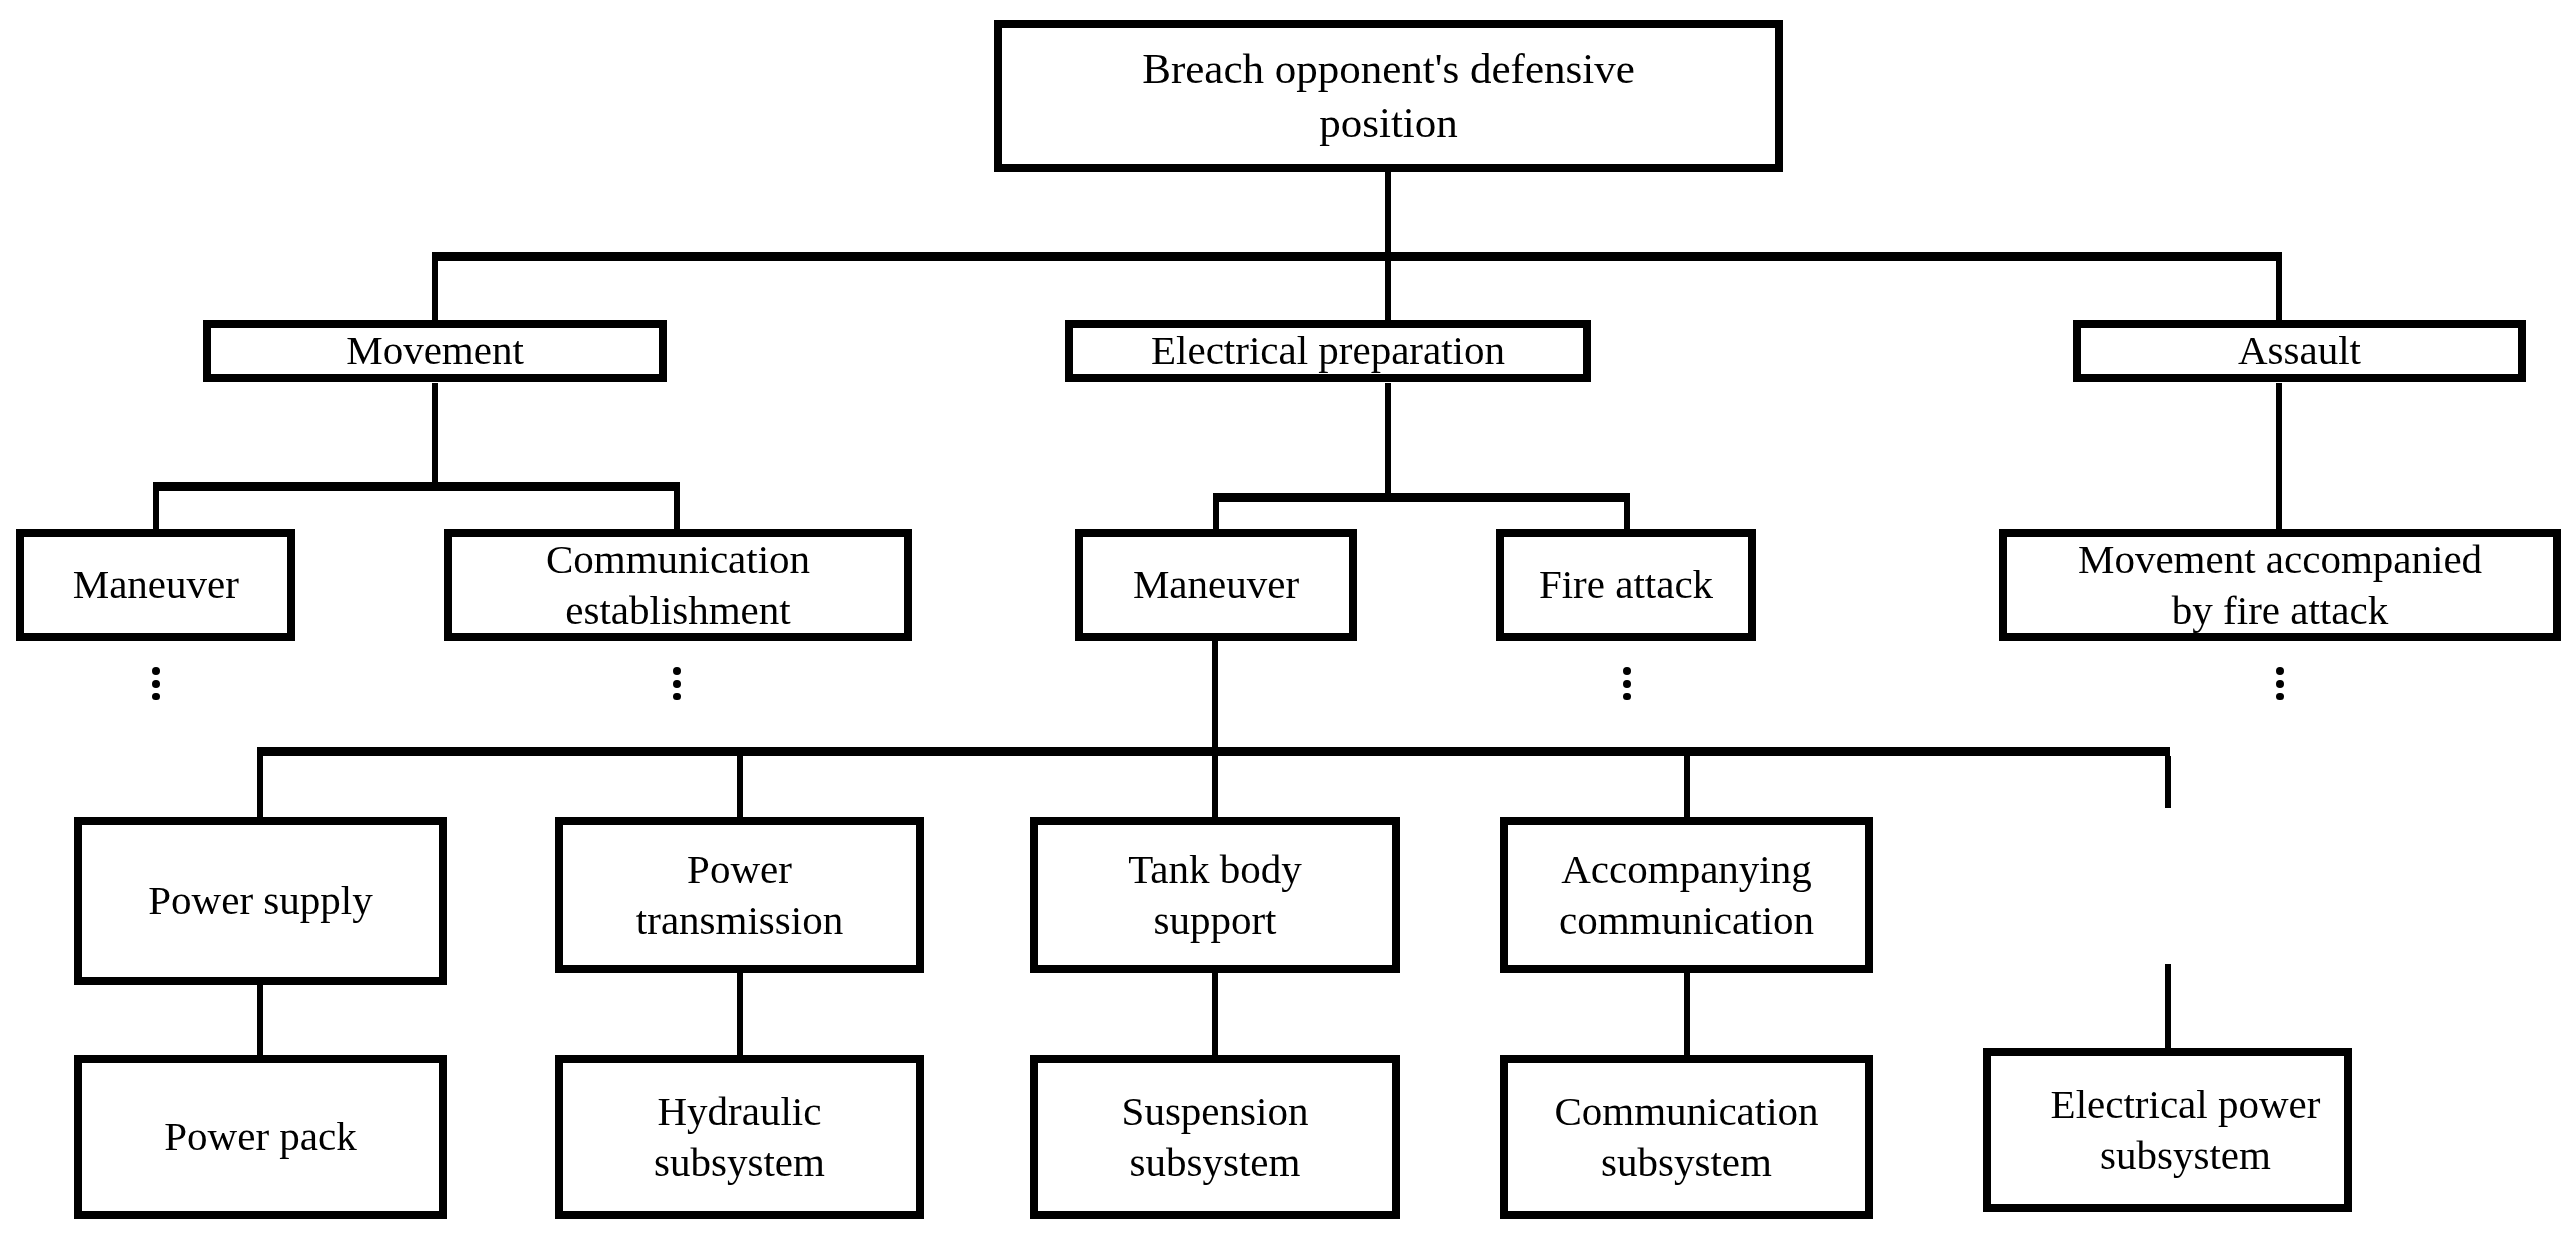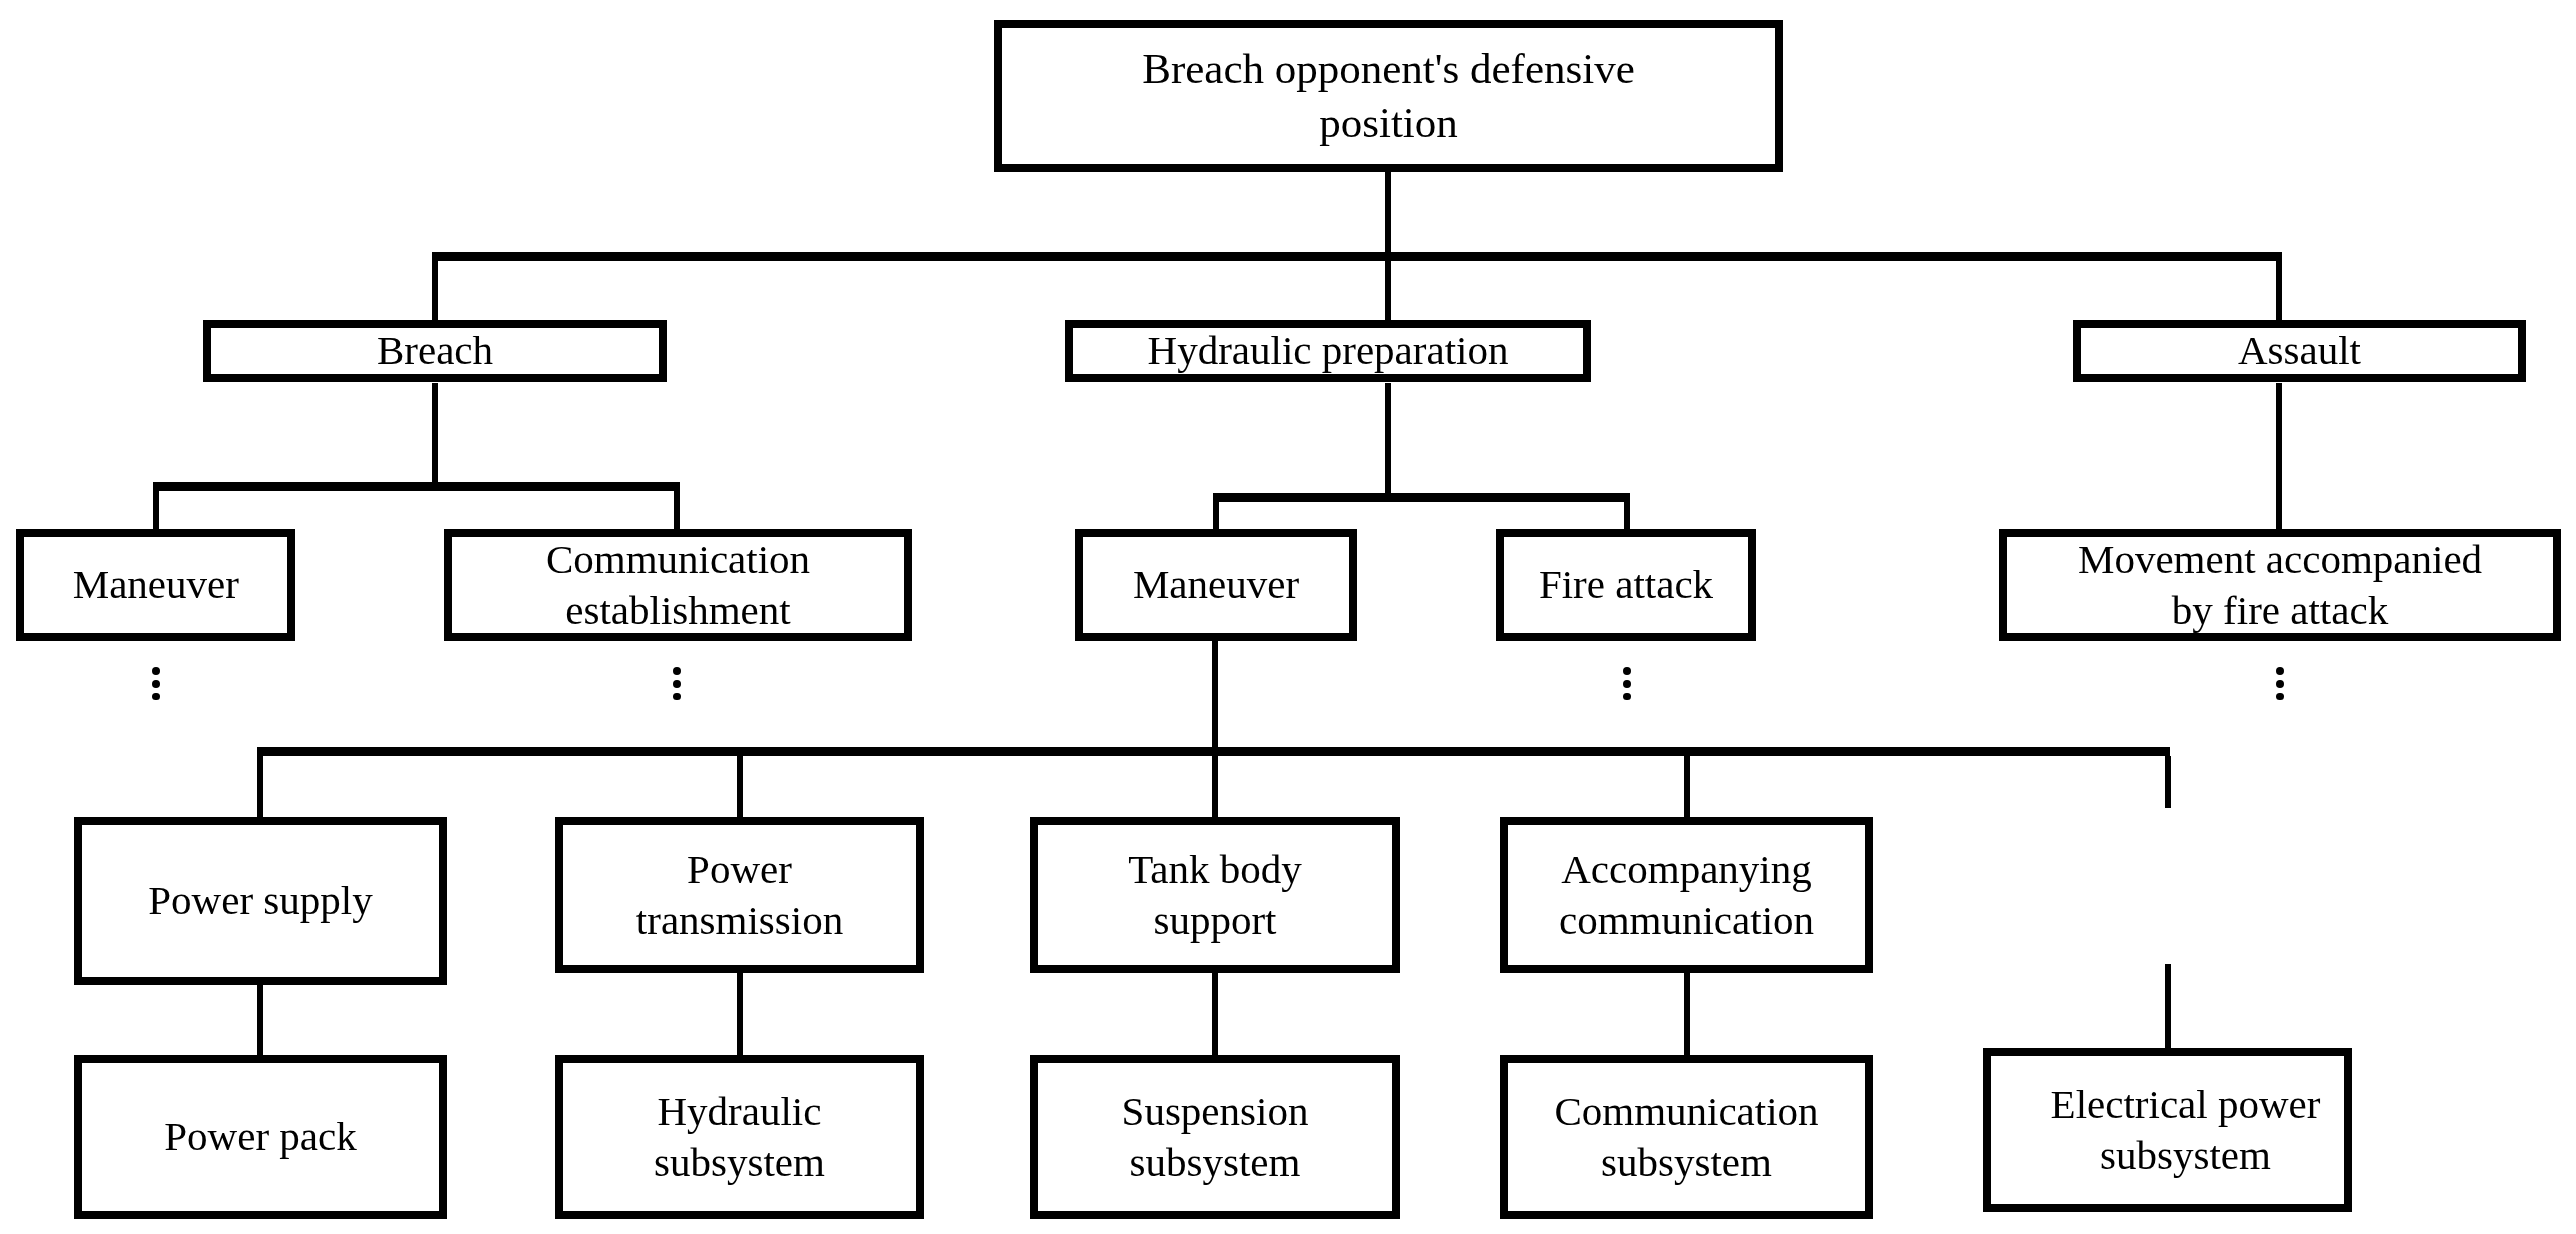--- a/index.html
+++ b/index.html
@@ -82,24 +82,24 @@
   <div class="line" style="left:1212px; top:973px; width:5.7px; height:82px;"></div>
   <div class="line" style="left:1684px; top:973px; width:5.7px; height:82px;"></div>
   <div class="line" style="left:2165px; top:964px; width:5.7px; height:84px;"></div>
 
   <div class="node root" style="left:994px; top:20px; width:789px; height:152px;">
     <span class="label">Breach opponent's defensive
 position</span>
   </div>
 
   <div class="node" style="left:203px; top:320px; width:464px; height:62px;">
-    <span class="label">Breach</span>
+    <span class="label">Movement</span>
   </div>
   <div class="node" style="left:1065px; top:320px; width:526px; height:62px;">
-    <span class="label">Hydraulic preparation</span>
+    <span class="label">Electrical preparation</span>
   </div>
   <div class="node" style="left:2073px; top:320px; width:453px; height:62px;">
     <span class="label">Assault</span>
   </div>
 
   <div class="node" style="left:16.3px; top:529px; width:279px; height:112px;">
     <span class="label">Maneuver</span>
   </div>
   <div class="node" style="left:444px; top:529px; width:468px; height:112px;">
     <span class="label">Communication

